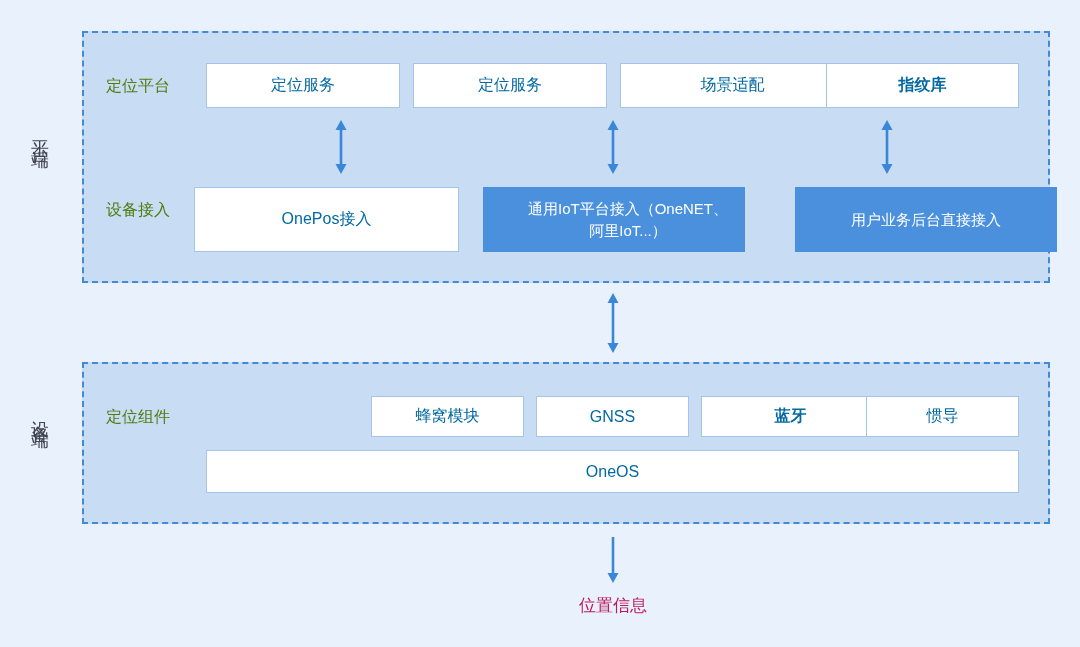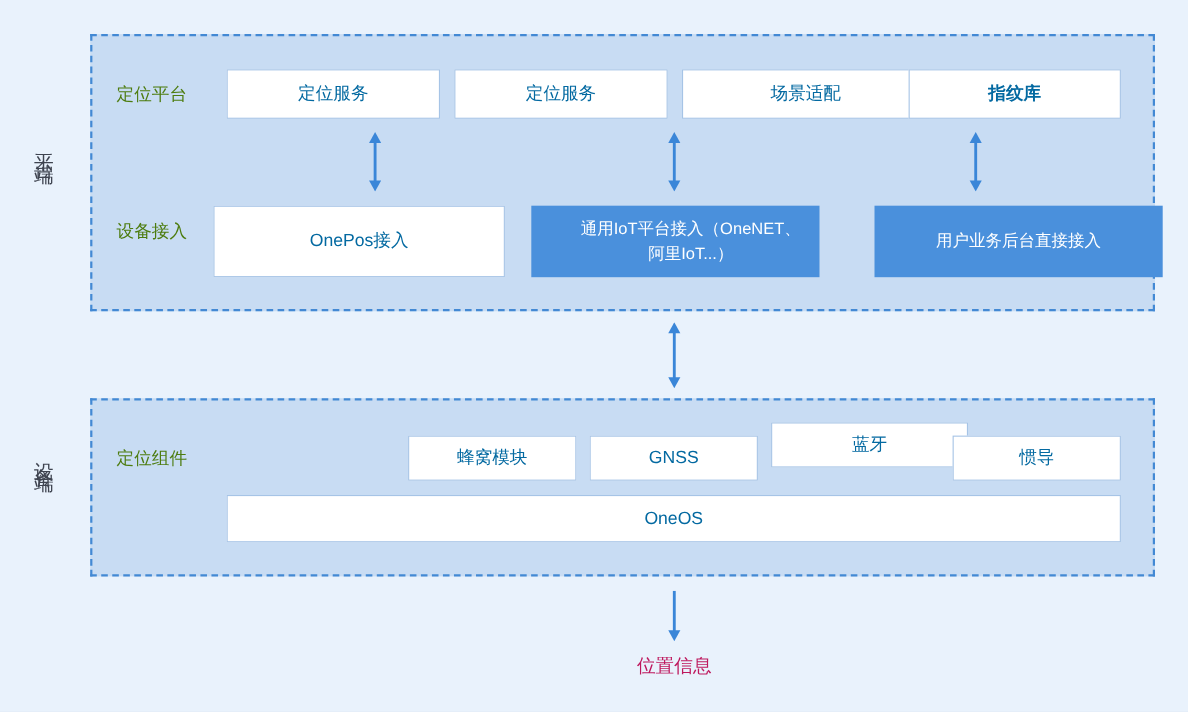--- a/index.html
+++ b/index.html
@@ -124,21 +124,21 @@
         <polygon points="8,60 2.5,50 13.5,50" fill="#3a86d8"></polygon>
       </svg>
   </div>
 
   <div class="panel panel-bottom"></div>
 
   <div class="row-label" style="left:92px;top:407px;">定位组件</div>
 
   <div class="box" style="left:371px;top:396px;width:153px;height:41px;">蜂窝模块</div>
   <div class="box" style="left:536px;top:396px;width:153px;height:41px;text-align:center;">GNSS</div>
-  <div class="box" style="left:701px;top:384px;width:179px;height:41px;">蓝牙</div>
+  <div class="box" style="left:701px;top:396px;width:179px;height:41px;font-weight:bold;">蓝牙</div>
   <div class="box" style="left:866px;top:396px;width:153px;height:41px;">惯导</div>
 
   <div class="box" style="left:206px;top:450px;width:813px;height:43px;">OneOS</div>
 
   <div class="arrow" style="left:605px;top:537px;">
     <svg width="16" height="46" viewBox="0 0 16 46">
         <line x1="8" y1="0" x2="8" y2="37" stroke="#3a86d8" stroke-width="2.6"></line>
         <polygon points="8,46 2.5,36 13.5,36" fill="#3a86d8"></polygon>
       </svg>
   </div>

